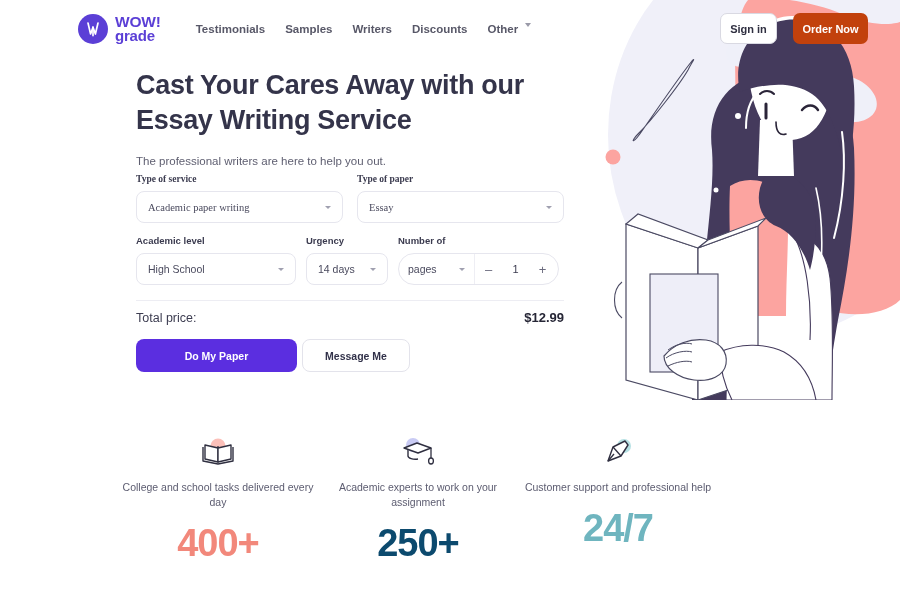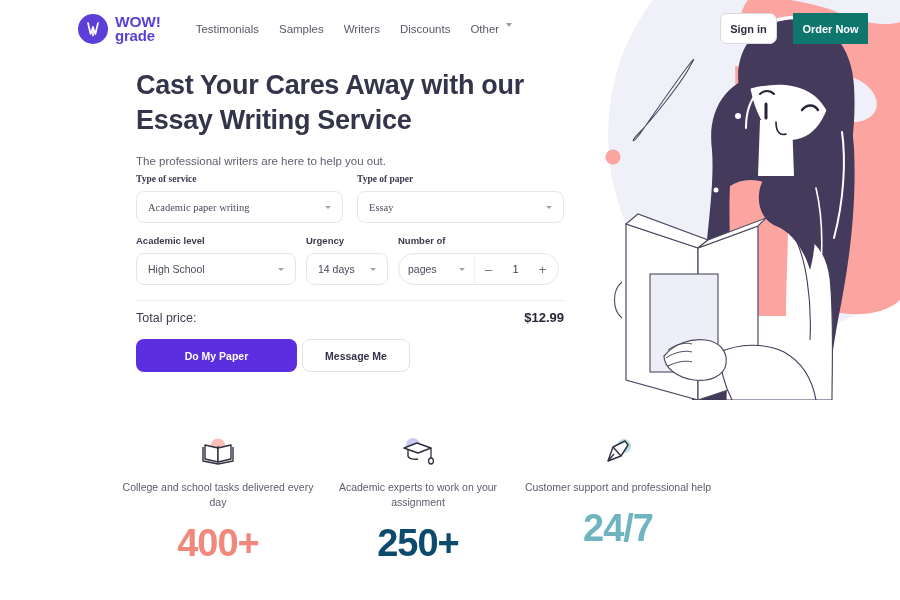--- a/index.html
+++ b/index.html
@@ -67,20 +67,21 @@
     gap: 20px;
     margin-left: 35px;
   }
   #nav .nav-item {
     font-size: 11.5px;
     color: #585868;
     white-space: nowrap;
     cursor: pointer;
     display: flex;
     gap: 7px;
+    font-weight: bold;
   }
   .caret {
     width: 0; height: 0;
     border-left: 3.5px solid transparent;
     border-right: 3.5px solid transparent;
     border-top: 4px solid #9a9aa8;
     display: inline-block;
   }
 
   #header-actions {
@@ -99,22 +100,22 @@
     background: #ffffff;
     color: #2f2f40;
     font-size: 11px;
     font-weight: bold;
     font-family: "Liberation Sans", sans-serif;
     cursor: pointer;
   }
   #btn-order {
     width: 75px; height: 31px;
     border: none;
-    border-radius: 0;
-    background: #0f766e;
+    border-radius: 7px;
+    background: #c2410c;
     color: #ffffff;
     font-size: 11px;
     font-weight: bold;
     font-family: "Liberation Sans", sans-serif;
     cursor: pointer;
   }
 
   
   #hero {
     position: absolute;

